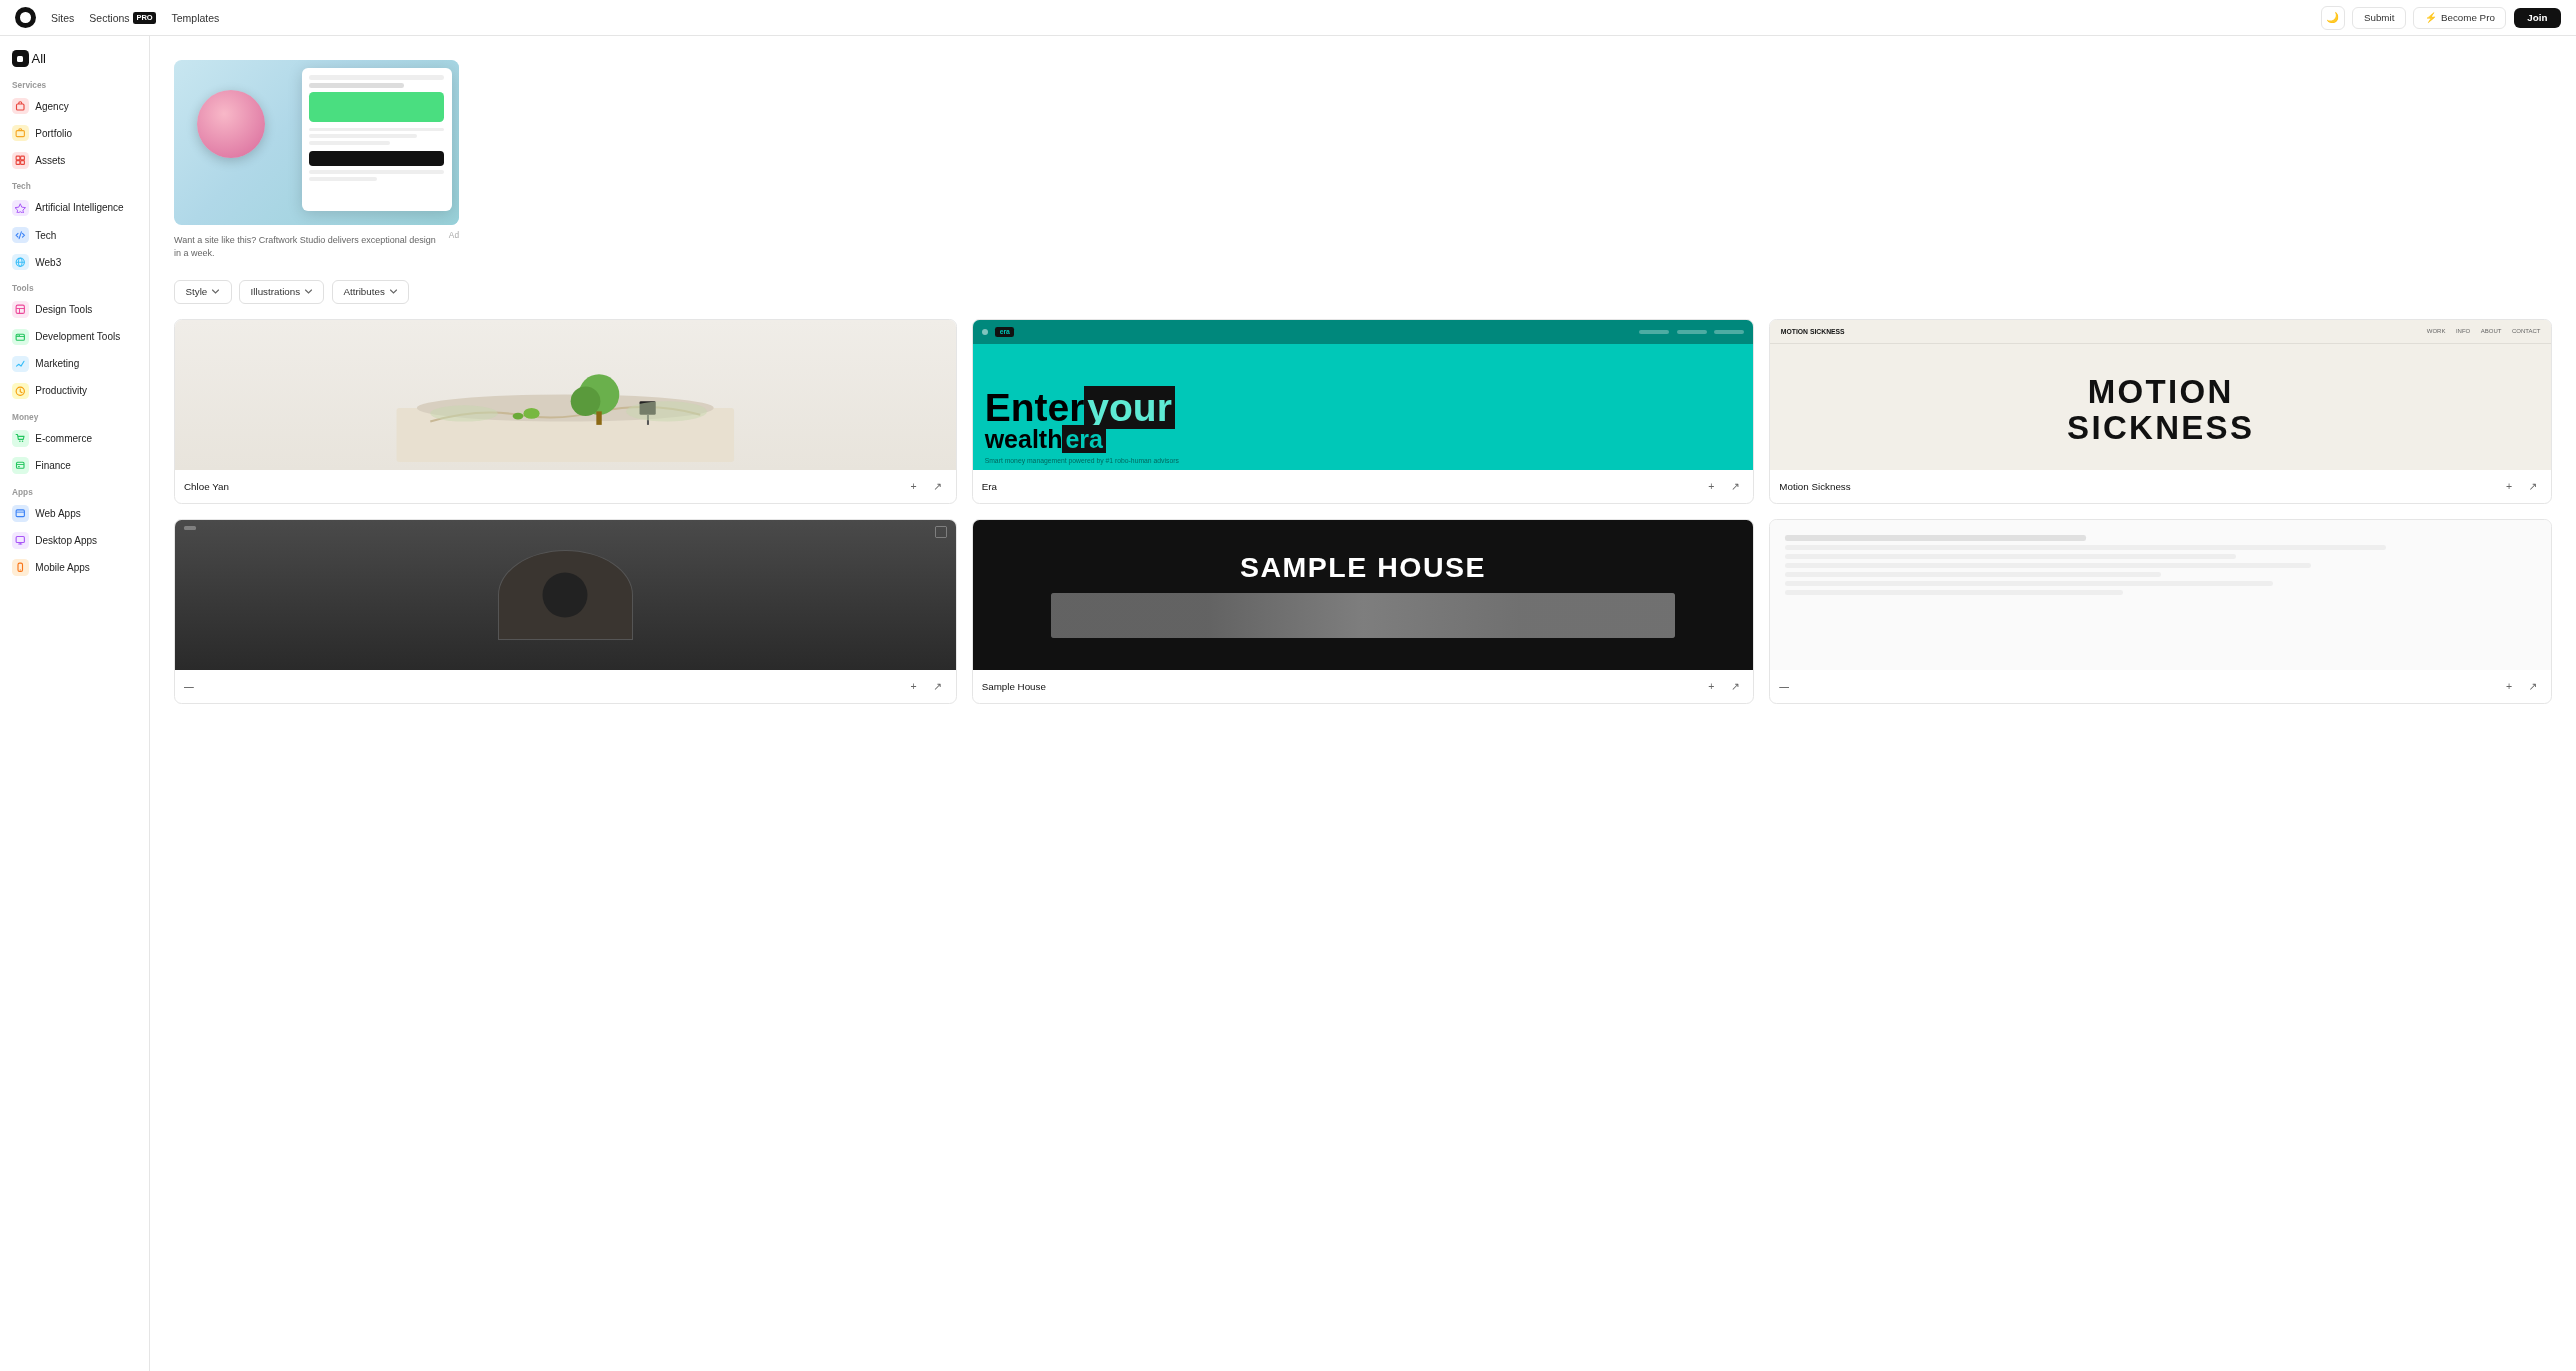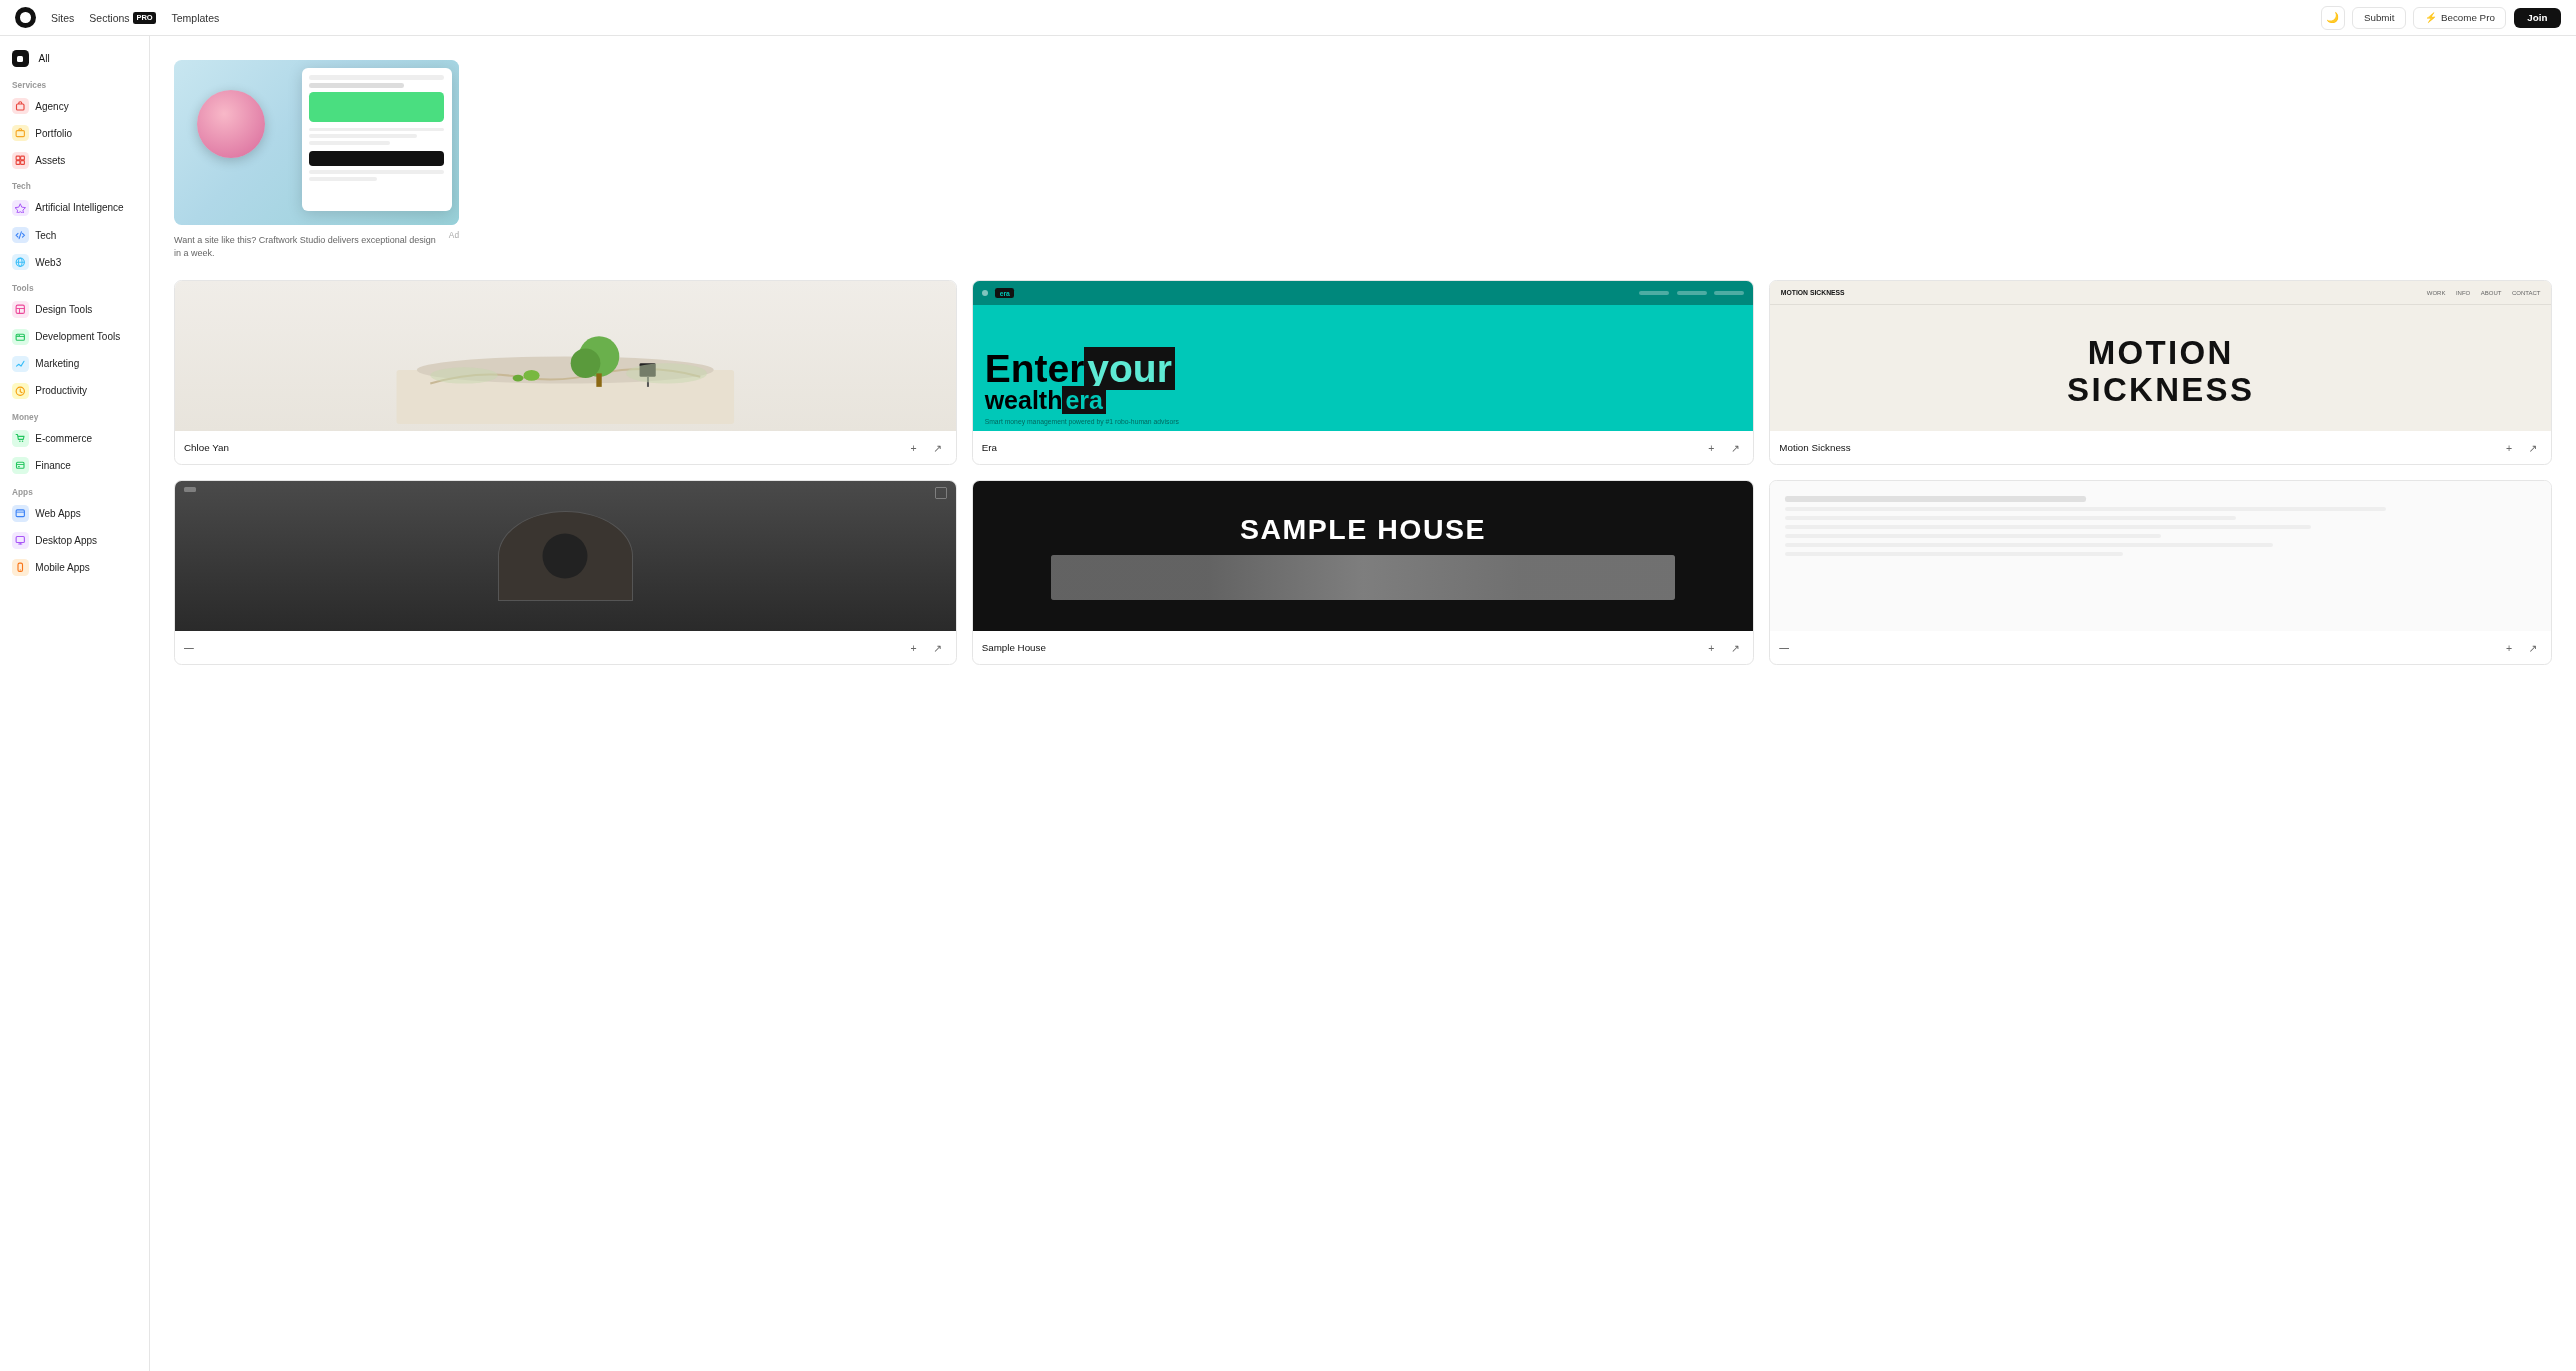--- a/index.html
+++ b/index.html
@@ -25,21 +25,21 @@
 
     
     .main-layout { display: flex; flex: 1; overflow: hidden; }
 
     
     .sidebar {
       width: 150px; flex-shrink: 0; border-right: 0.8px solid #e5e5e5;
       overflow-y: auto; padding: 9px 0;
       background: #fff;
     }
-    .sidebar-all { display: flex; align-items: center; gap: 10px; padding: 5.3px 12px; cursor: pointer; font-size: 10px; font-weight: 500; }
+    .sidebar-all { display: flex; align-items: center; gap: 3px; padding: 5.3px 12px; cursor: pointer; font-size: 13px; font-weight: 500; }
     .all-dot { width: 16.5px; height: 16.5px; background: #111; border-radius: 4.5px; display: flex; align-items: center; justify-content: center; }
     .all-dot-inner { width: 6px; height: 6px; background: #fff; border-radius: 1.5px; }
     .section-label { font-size: 8.3px; color: #999; font-weight: 600; padding: 7.5px 12px 3px; text-transform: none; letter-spacing: 0; }
     .sidebar-item { display: flex; align-items: center; gap: 6.8px; padding: 5.3px 12px; cursor: pointer; font-size: 10px; color: #222; }
     .sidebar-icon { width: 16.5px; height: 16.5px; border-radius: 4.5px; display: flex; align-items: center; justify-content: center; font-size: 9px; flex-shrink: 0; }
 
     
     .content { flex: 1; overflow-y: auto; padding: 24px 24px 0 24px; }
 
     
@@ -284,20 +284,40 @@
             </div>
           </div>
         </div>
         <div style="display:flex;align-items:flex-start;justify-content:space-between;margin-top:4.5px;">
           <p class="ad-text" style="font-size:9px;color:#666;line-height:1.4;flex:1;">Want a site like this? Craftwork Studio delivers exceptional design in a week.</p>
           <span style="font-size:8.3px;color:#aaa;margin-left:6px;flex-shrink:0;">Ad</span>
         </div>
       </div>
     </div>
 
+    <div class="filters">
+      <button class="filter-btn">
+        <span>Style</span>
+        <svg viewBox="0 0 12 12" fill="none">
+            <polyline points="2,4 6,8 10,4" stroke="#666" stroke-width="1.5" stroke-linecap="round"></polyline>
+          </svg>
+      </button>
+      <button class="filter-btn">
+        <span>Illustrations</span>
+        <svg viewBox="0 0 12 12" fill="none">
+            <polyline points="2,4 6,8 10,4" stroke="#666" stroke-width="1.5" stroke-linecap="round"></polyline>
+          </svg>
+      </button>
+      <button class="filter-btn">
+        <span>Attributes</span>
+        <svg viewBox="0 0 12 12" fill="none">
+            <polyline points="2,4 6,8 10,4" stroke="#666" stroke-width="1.5" stroke-linecap="round"></polyline>
+          </svg>
+      </button>
+    </div>
 
     <div class="cards-grid">
 
       <div class="card">
         <div class="card-img card-chloe">
           <svg viewBox="0 0 500 200" width="90%" height="90%">
             <rect x="0" y="120" width="500" height="80" fill="#e8e0d0" rx="4"></rect>
             <ellipse cx="250" cy="120" rx="220" ry="20" fill="#d8cfc0"></ellipse>
 
             <path d="M50,140 Q120,120 180,130 Q240,140 300,125 Q380,110 450,130" stroke="#c8b896" stroke-width="3" fill="none"></path>

